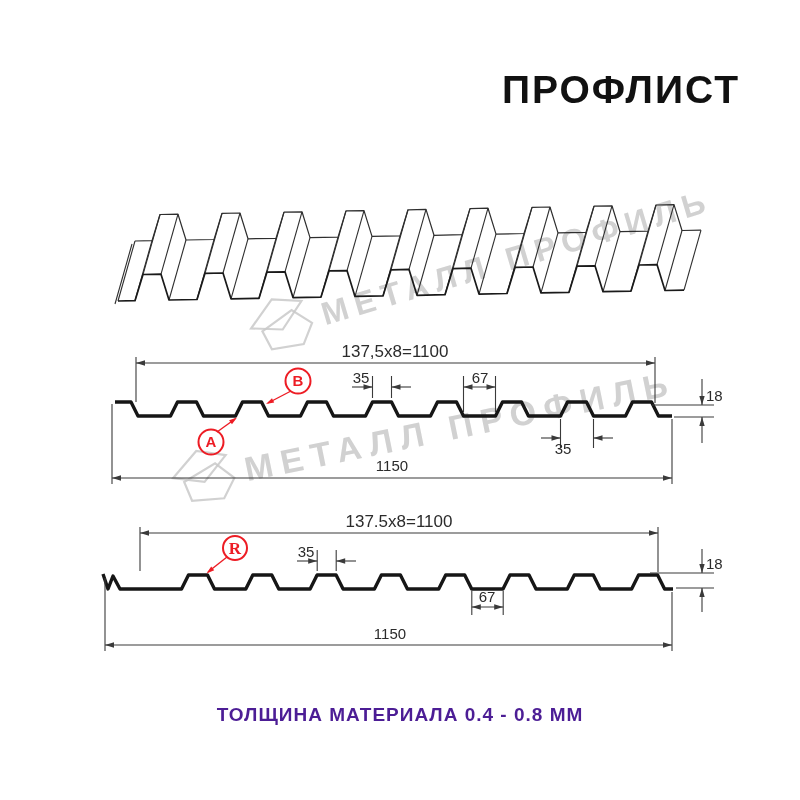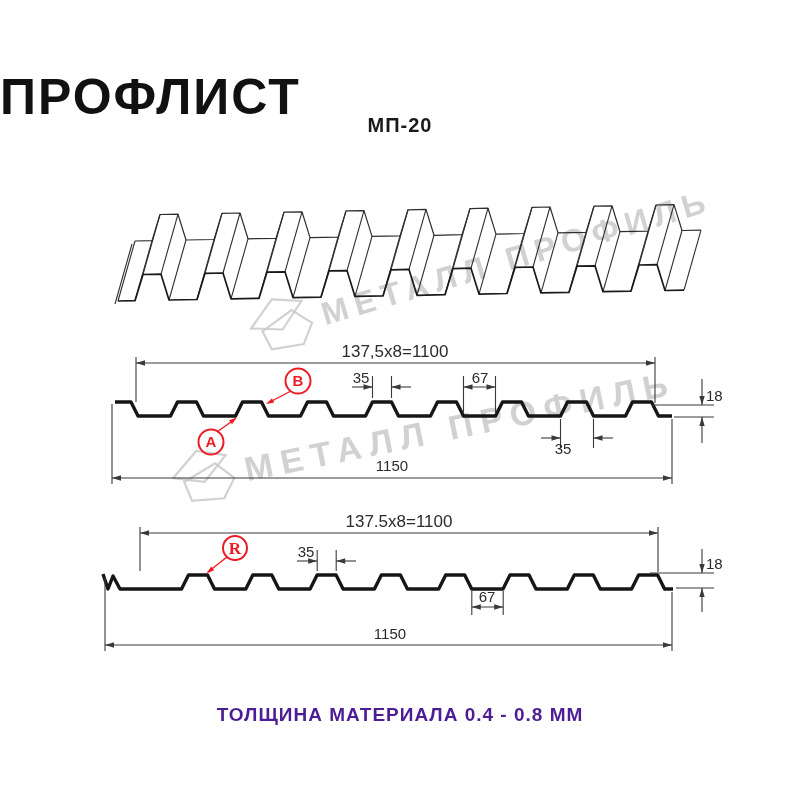--- a/index.html
+++ b/index.html
@@ -1,40 +1,39 @@
 <!DOCTYPE html>
 <html><head>
 <meta charset="utf-8">
 <style>
   html,body{margin:0;padding:0;background:#ffffff;}
   #stage{position:relative;width:800px;height:800px;background:#ffffff;overflow:hidden;
          font-family:"Liberation Sans","DejaVu Sans",sans-serif;}
-  .title{position:absolute;top:68px;left:0;width:740px;text-align:left;
-         font-size:50px;font-weight:800;letter-spacing:2px;color:#111111;}
+  .title{position:absolute;top:68px;left:0;width:740px;text-align:right;
+         font-size:39px;font-weight:800;letter-spacing:2px;color:#111111;}
   .subtitle{position:absolute;top:114px;left:0;width:800px;text-align:center;
          font-size:20px;font-weight:600;letter-spacing:1px;color:#1a1a1a;}
   .footer{position:absolute;top:704px;left:0;width:800px;text-align:center;
          font-size:19px;font-weight:600;letter-spacing:1px;color:#4c1d95;}
   svg{position:absolute;left:0;top:0;}
   .dimtxt{font-family:"Liberation Sans","DejaVu Sans",sans-serif;font-size:15px;fill:#2b2b2b;}
   .dimtxt-big{font-family:"Liberation Sans","DejaVu Sans",sans-serif;font-size:17px;fill:#2b2b2b;}
   .redlbl{font-family:"Liberation Sans","DejaVu Sans",sans-serif;font-size:15px;font-weight:700;fill:#ed1c24;}
   .redlbl-serif{font-family:"Liberation Serif","DejaVu Serif",serif;font-size:17px;font-weight:700;fill:#ed1c24;}
   .redcirc{fill:none;stroke:#ed1c24;stroke-width:2px;}
   .wm{fill:#c9c9c9;font-family:"Liberation Sans","DejaVu Sans",sans-serif;
       font-weight:700;opacity:0.85;}
   .wmlogo{fill:none;stroke:#c9c9c9;stroke-width:2.2px;opacity:0.85;}
 </style>
 </head>
 <body>
 
 <div id="stage">
 
   <div class="title">ПРОФЛИСТ</div>
-  <div class="subtitle">МП-20</div>
 
   <svg width="800" height="800" viewBox="0 0 800 800">
 
     <g transform="translate(256,352) rotate(-16.5)">
       <g>
         <path class="wmlogo" d="M2,-24 L30,-46 L58,-36 L32,-14 Z"></path>
         <path class="wmlogo" d="M12,-18 L46,-30 L62,-12 L48,6 L16,2 Z"></path>
       </g>
       <text class="wm" x="74" y="-6" font-size="32" letter-spacing="7">МЕТАЛЛ ПРОФИЛЬ</text>
     </g>

